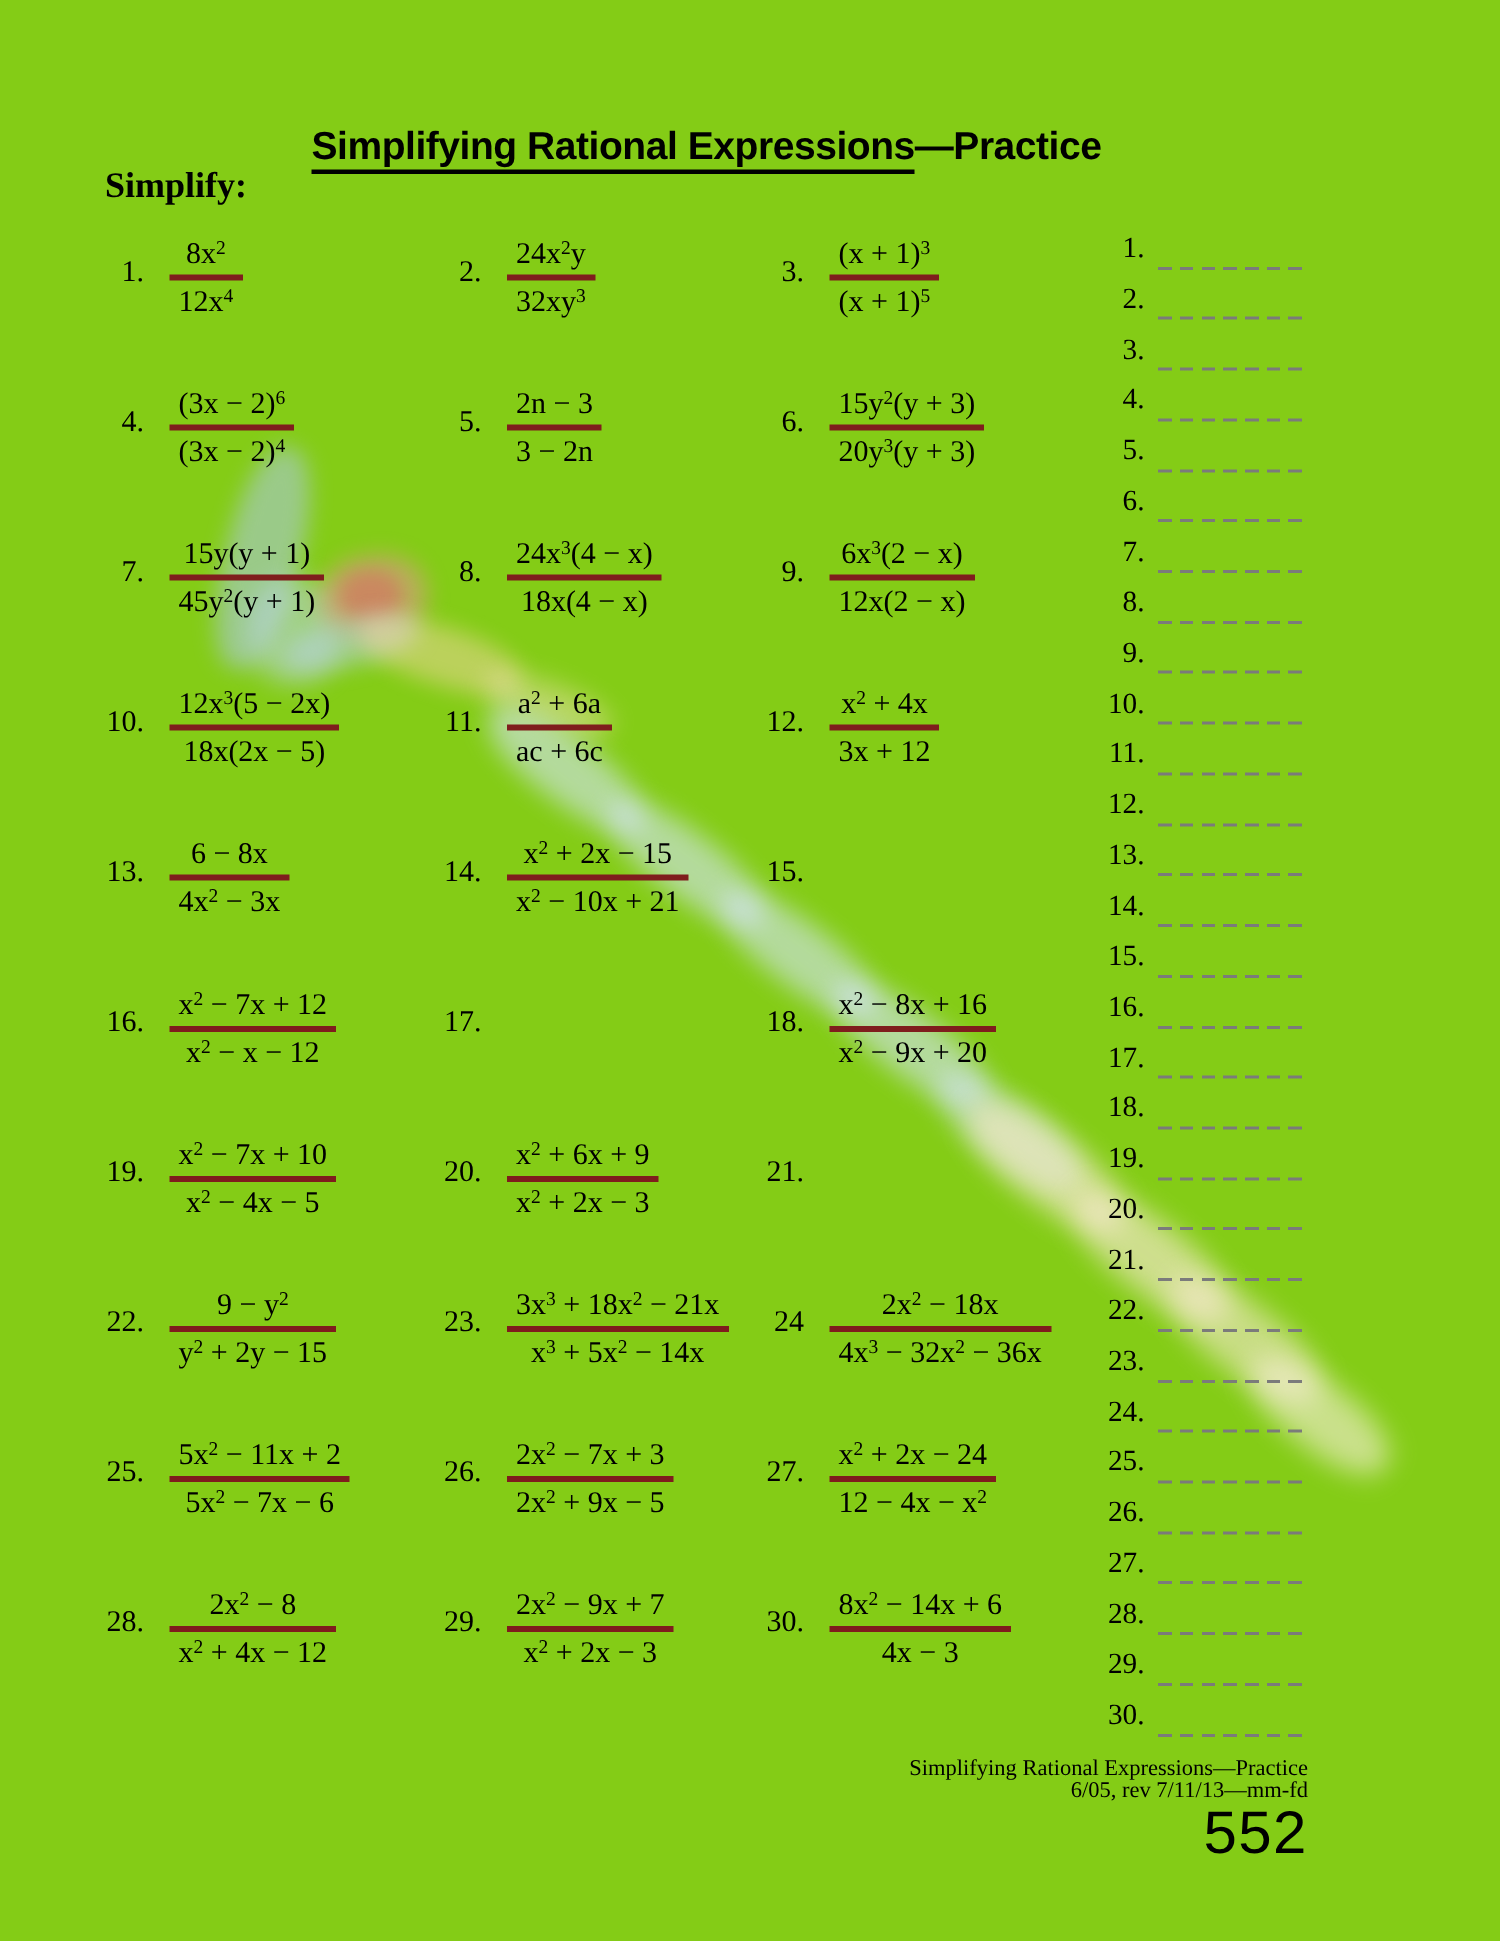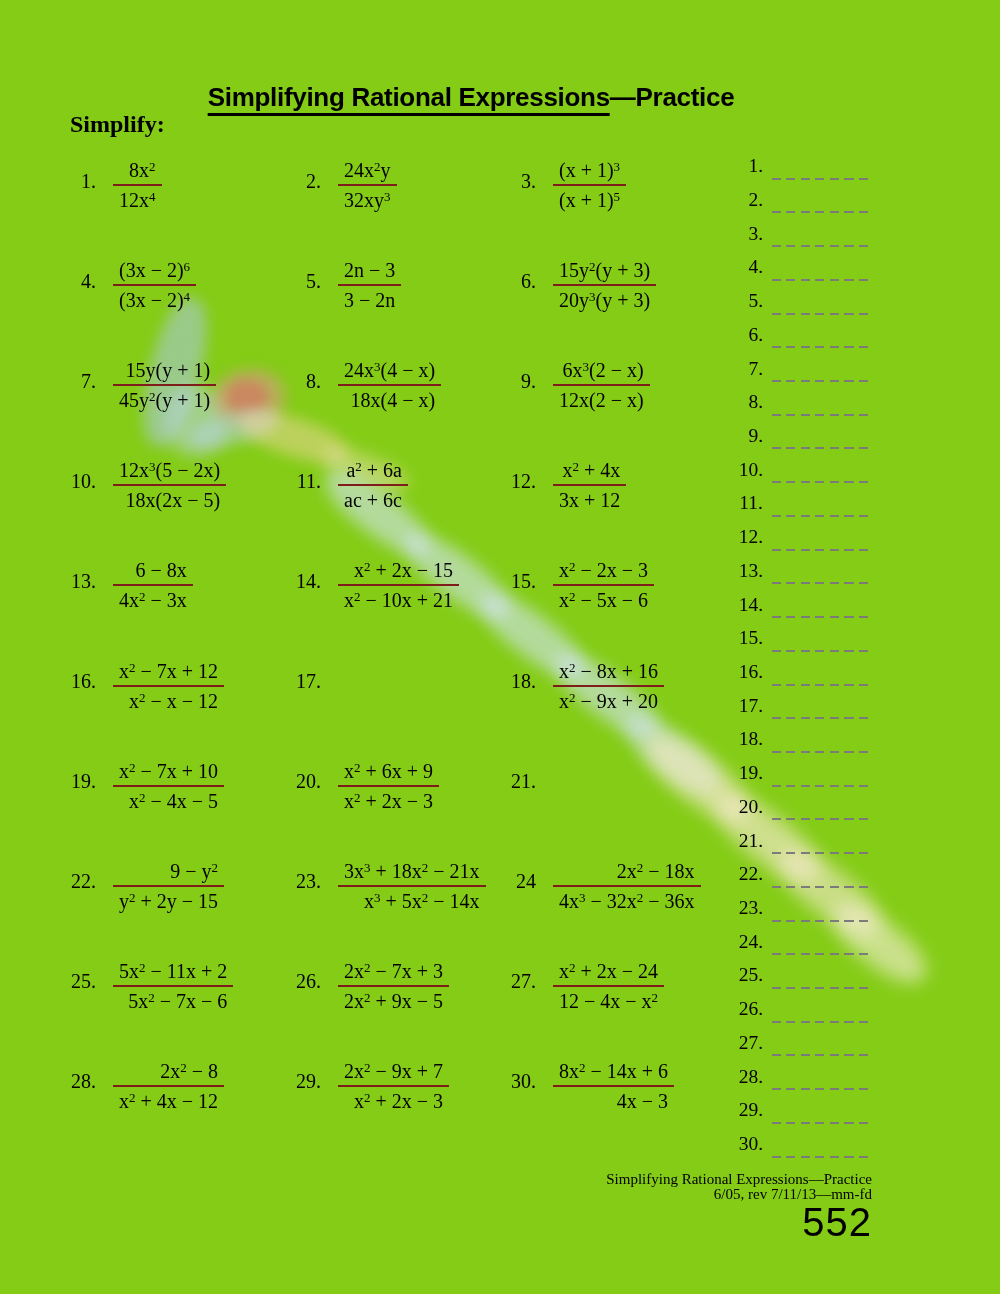--- a/index.html
+++ b/index.html
@@ -14,23 +14,23 @@
          font-family:"Liberation Sans","DejaVu Sans",sans-serif;font-weight:bold;
          font-size:26px;letter-spacing:-0.3px;white-space:nowrap}
   .title .u{border-bottom:3px solid #000;padding-bottom:1px}
   .instruction{position:absolute;top:111px;left:70px;font-size:24px;font-weight:bold}
 
   
   #problems-grid{position:absolute;left:70px;top:135px;
                  display:grid;grid-template-columns:225px 215px 205px;grid-auto-rows:100.1px}
   .pcell{display:flex;align-items:center}
   .plabel{width:26px;text-align:right;font-size:20px;flex:none;position:relative;top:-4px}
-  .frac{margin-left:17px;display:inline-block;text-align:right;font-size:20px;line-height:1.3;white-space:nowrap}
+  .frac{margin-left:17px;display:inline-block;text-align:center;font-size:20px;line-height:1.3;white-space:nowrap}
   .frac .num{padding:0 6px 1px}
-  .frac .den{border-top:2px solid #7f1d1d;padding:1px 6px 0}
+  .frac .den{border-top:4px solid #7f1d1d;padding:1px 6px 0}
   .frac sup{font-size:13px;line-height:0;vertical-align:6px}
 
   
   #answers-col{position:absolute;left:733px;top:152px}
   .arow{display:flex;align-items:flex-end;height:33.73px}
   .alabel{width:30px;text-align:right;font-size:19.5px;line-height:1;margin-bottom:10px}
   .ablank{width:96px;height:2px;margin:0 0 6px 9px;flex:none;
           background:repeating-linear-gradient(90deg,#7b7b7b 0 9px,transparent 9px 14.5px)}
 
   
@@ -161,24 +161,20 @@
       </div>
       <div class="pcell">
         <span class="plabel">14.</span>
         <span class="frac">
           <div class="num">x<sup>2</sup> + 2x − 15</div>
           <div class="den">x<sup>2</sup> − 10x + 21</div>
         </span>
       </div>
       <div class="pcell">
         <span class="plabel">15.</span>
-        <span class="frac">
-          <div class="num">x<sup>2</sup> − 2x − 3</div>
-          <div class="den">x<sup>2</sup> − 5x − 6</div>
-        </span>
       </div>
       <div class="pcell">
         <span class="plabel">16.</span>
         <span class="frac">
           <div class="num">x<sup>2</sup> − 7x + 12</div>
           <div class="den">x<sup>2</sup> − x − 12</div>
         </span>
       </div>
       <div class="pcell">
         <span class="plabel">17.</span>

